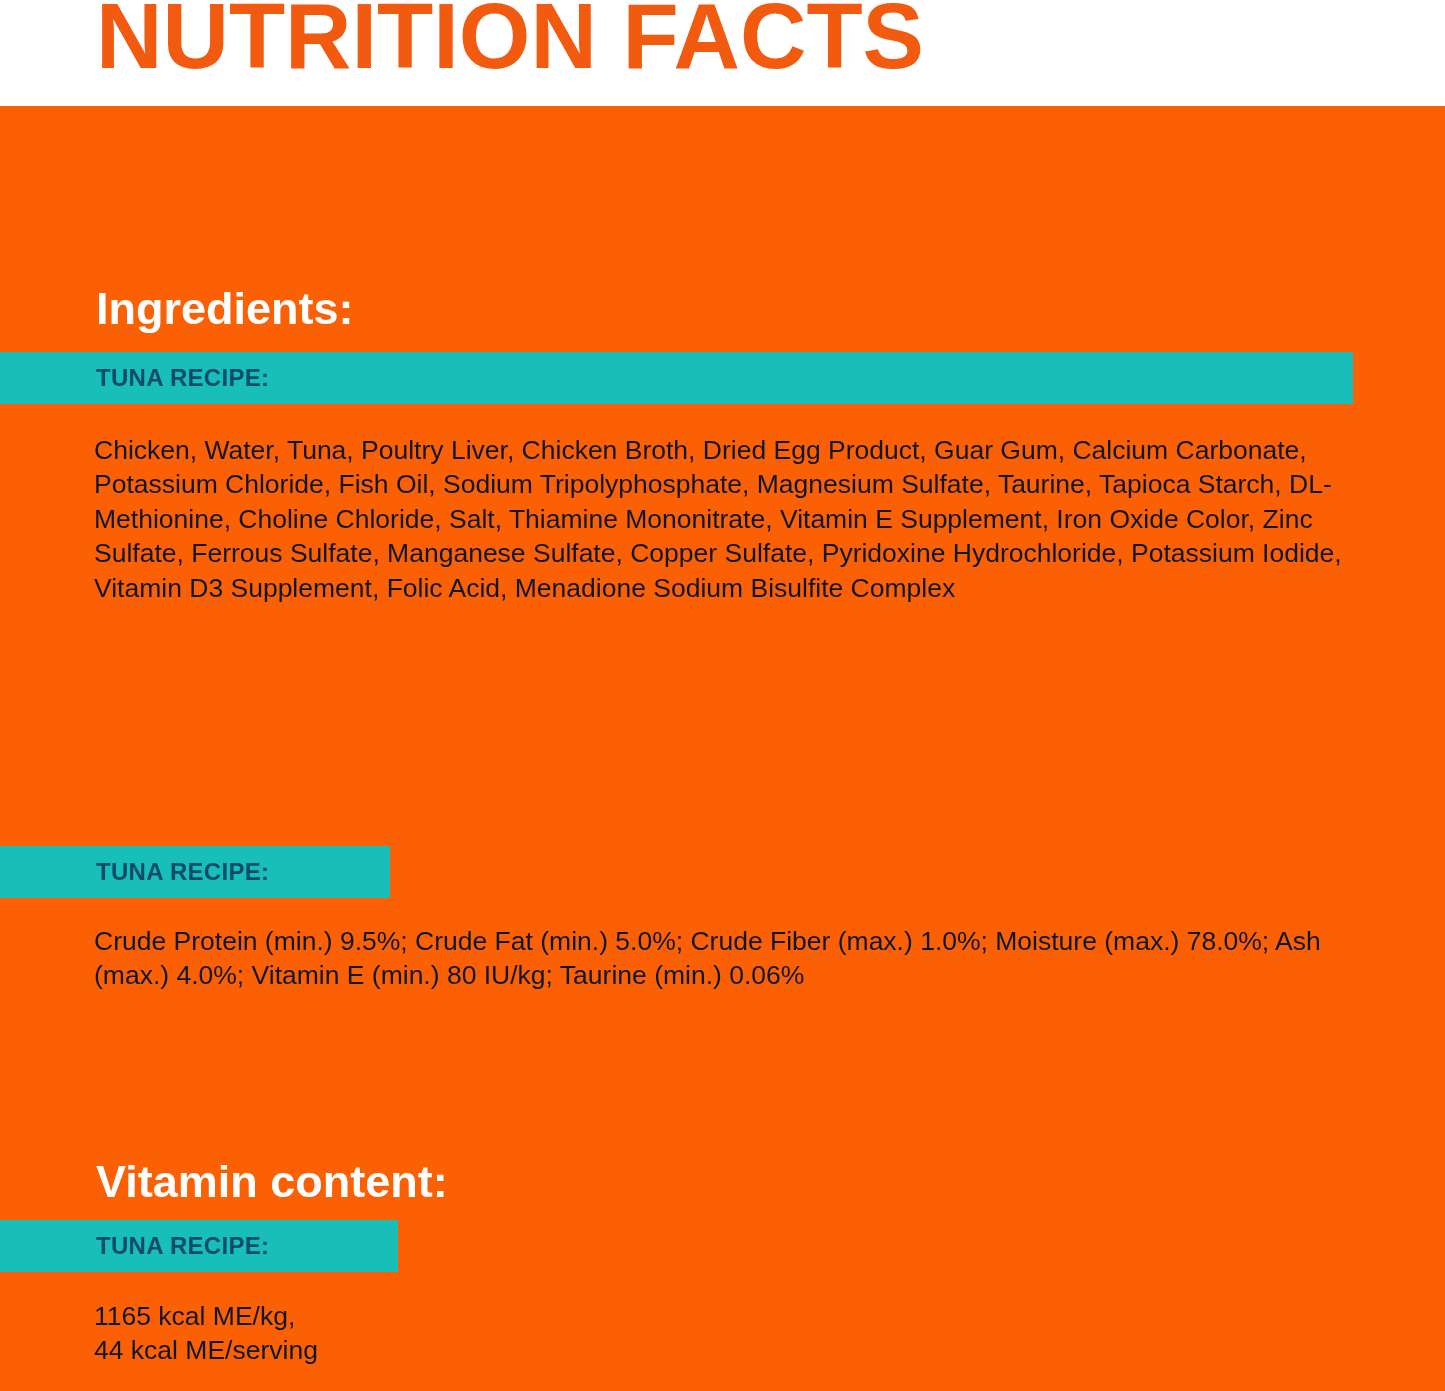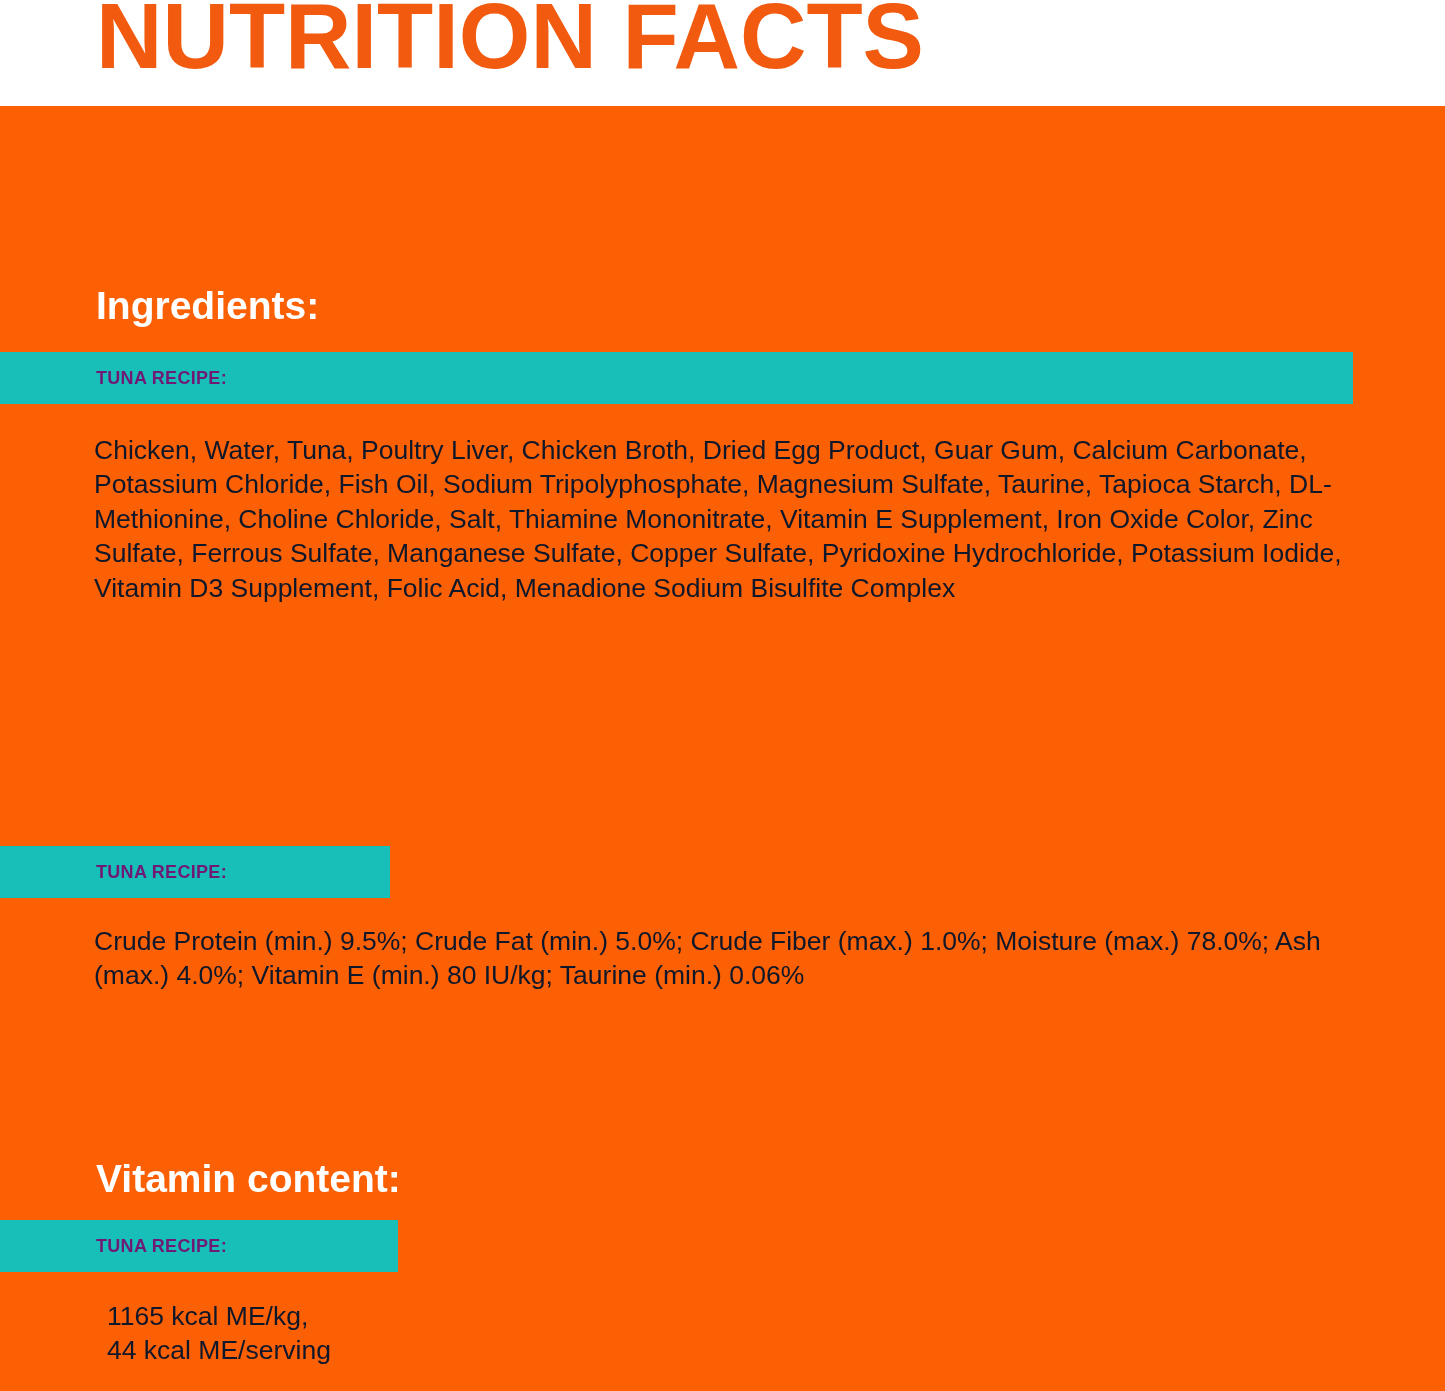--- a/index.html
+++ b/index.html
@@ -43,37 +43,37 @@
     left: 0;
     top: 106px;
     width: 1445px;
     height: 1285px;
     background: #fb6004;
   }
   .section-heading {
     position: absolute;
     left: 96px;
     color: #ffffff;
-    font-size: 39px;
+    font-size: 45px;
     font-weight: bold;
     line-height: 1;
     white-space: nowrap;
   }
   .recipe-band {
     position: absolute;
     left: 0;
     background: #17bfb8;
     height: 52px;
     display: flex;
     align-items: center;
   }
   .recipe-band span {
     margin-left: 96px;
-    color: #701a75;
-    font-size: 18px;
+    color: #0c4a6e;
+    font-size: 24px;
     font-weight: bold;
     letter-spacing: 0.3px;
     white-space: nowrap;
   }
   .body-text {
     position: absolute;
     left: 94px;
     color: #0f172a;
     font-size: 26.5px;
     line-height: 1.3;
@@ -83,21 +83,21 @@
   #ingredients-heading { top: 180px; }
   #ingredients-band { top: 246px; width: 1353px; }
   #ingredients-text { top: 327px; width: 1280px; }
 
   #analysis-heading { top: 675px; }
   #analysis-band { top: 740px; width: 390px; }
   #analysis-text { top: 818px; width: 1240px; }
 
   #calorie-heading { top: 1053px; }
   #calorie-band { top: 1114px; width: 398px; }
-  #calorie-text { top: 1193px; width: 800px; margin-left: 13px; }
+  #calorie-text { top: 1193px; width: 800px; }
 </style>
 </head>
 <body>
 
 <div class="page">
 
   <div class="header-band">
     <div class="header-title">NUTRITION FACTS</div>
   </div>
 

